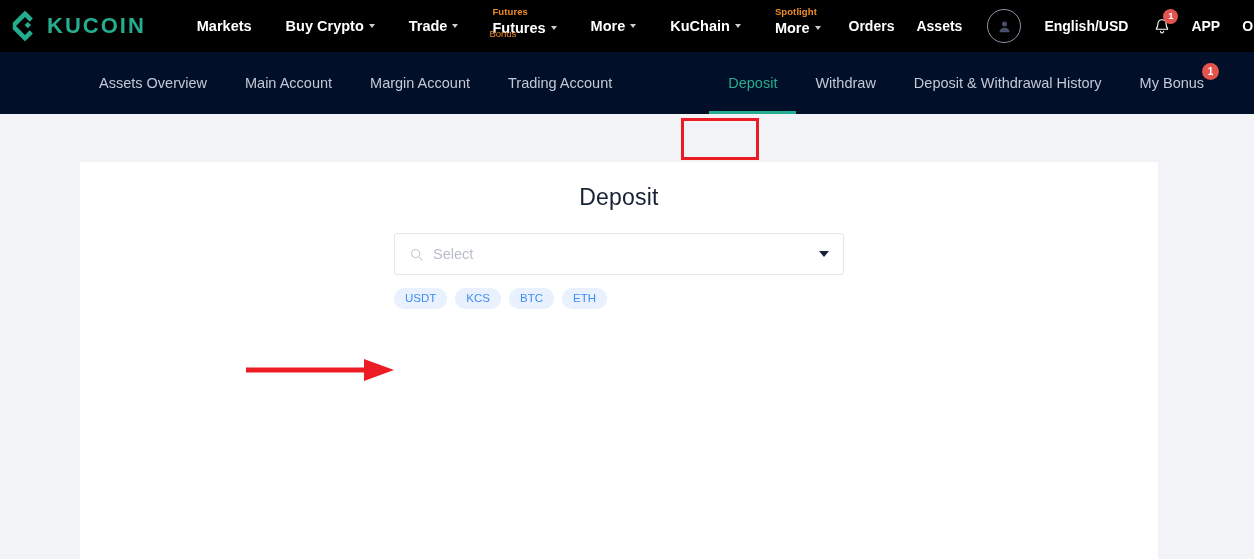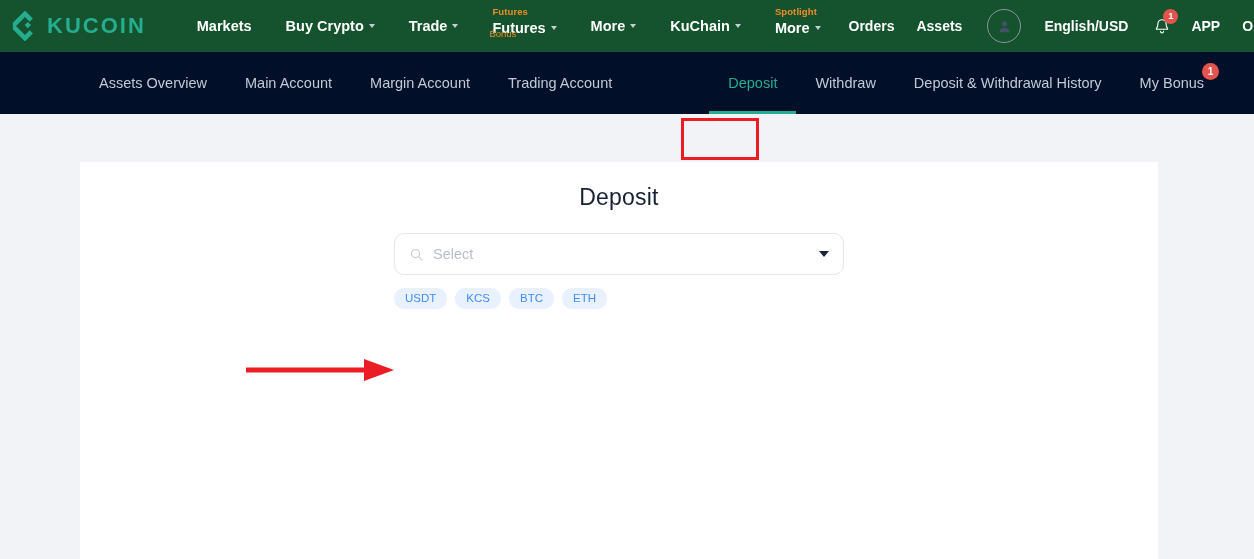--- a/index.html
+++ b/index.html
@@ -13,21 +13,21 @@
   body {
     font-family: "Liberation Sans", sans-serif;
     background: #f2f3f7;
     -webkit-font-smoothing: antialiased;
   }
 
   
   .top-header {
     position: relative;
     height: 52px;
-    background: #14532d;
+    background: #000000;
     display: flex;
     align-items: center;
     padding: 0 14px 0 10px;
   }
 
   .logo {
     display: flex;
     align-items: center;
     gap: 7px;
     margin-right: 34px;
@@ -222,21 +222,21 @@
   .select-wrap {
     position: absolute;
     left: 314px;
     top: 71px;
     width: 450px;
   }
   .select-box {
     position: relative;
     height: 42px;
     border: 1px solid #e3e6ee;
-    border-radius: 10px;
+    border-radius: 3px;
     background: #fff;
     display: flex;
     align-items: center;
     padding: 0 14px;
     cursor: pointer;
   }
   .search-icon { flex: none; margin-right: 9px; }
   .select-placeholder {
     color: #b9bcc9;
     font-size: 14.5px;

